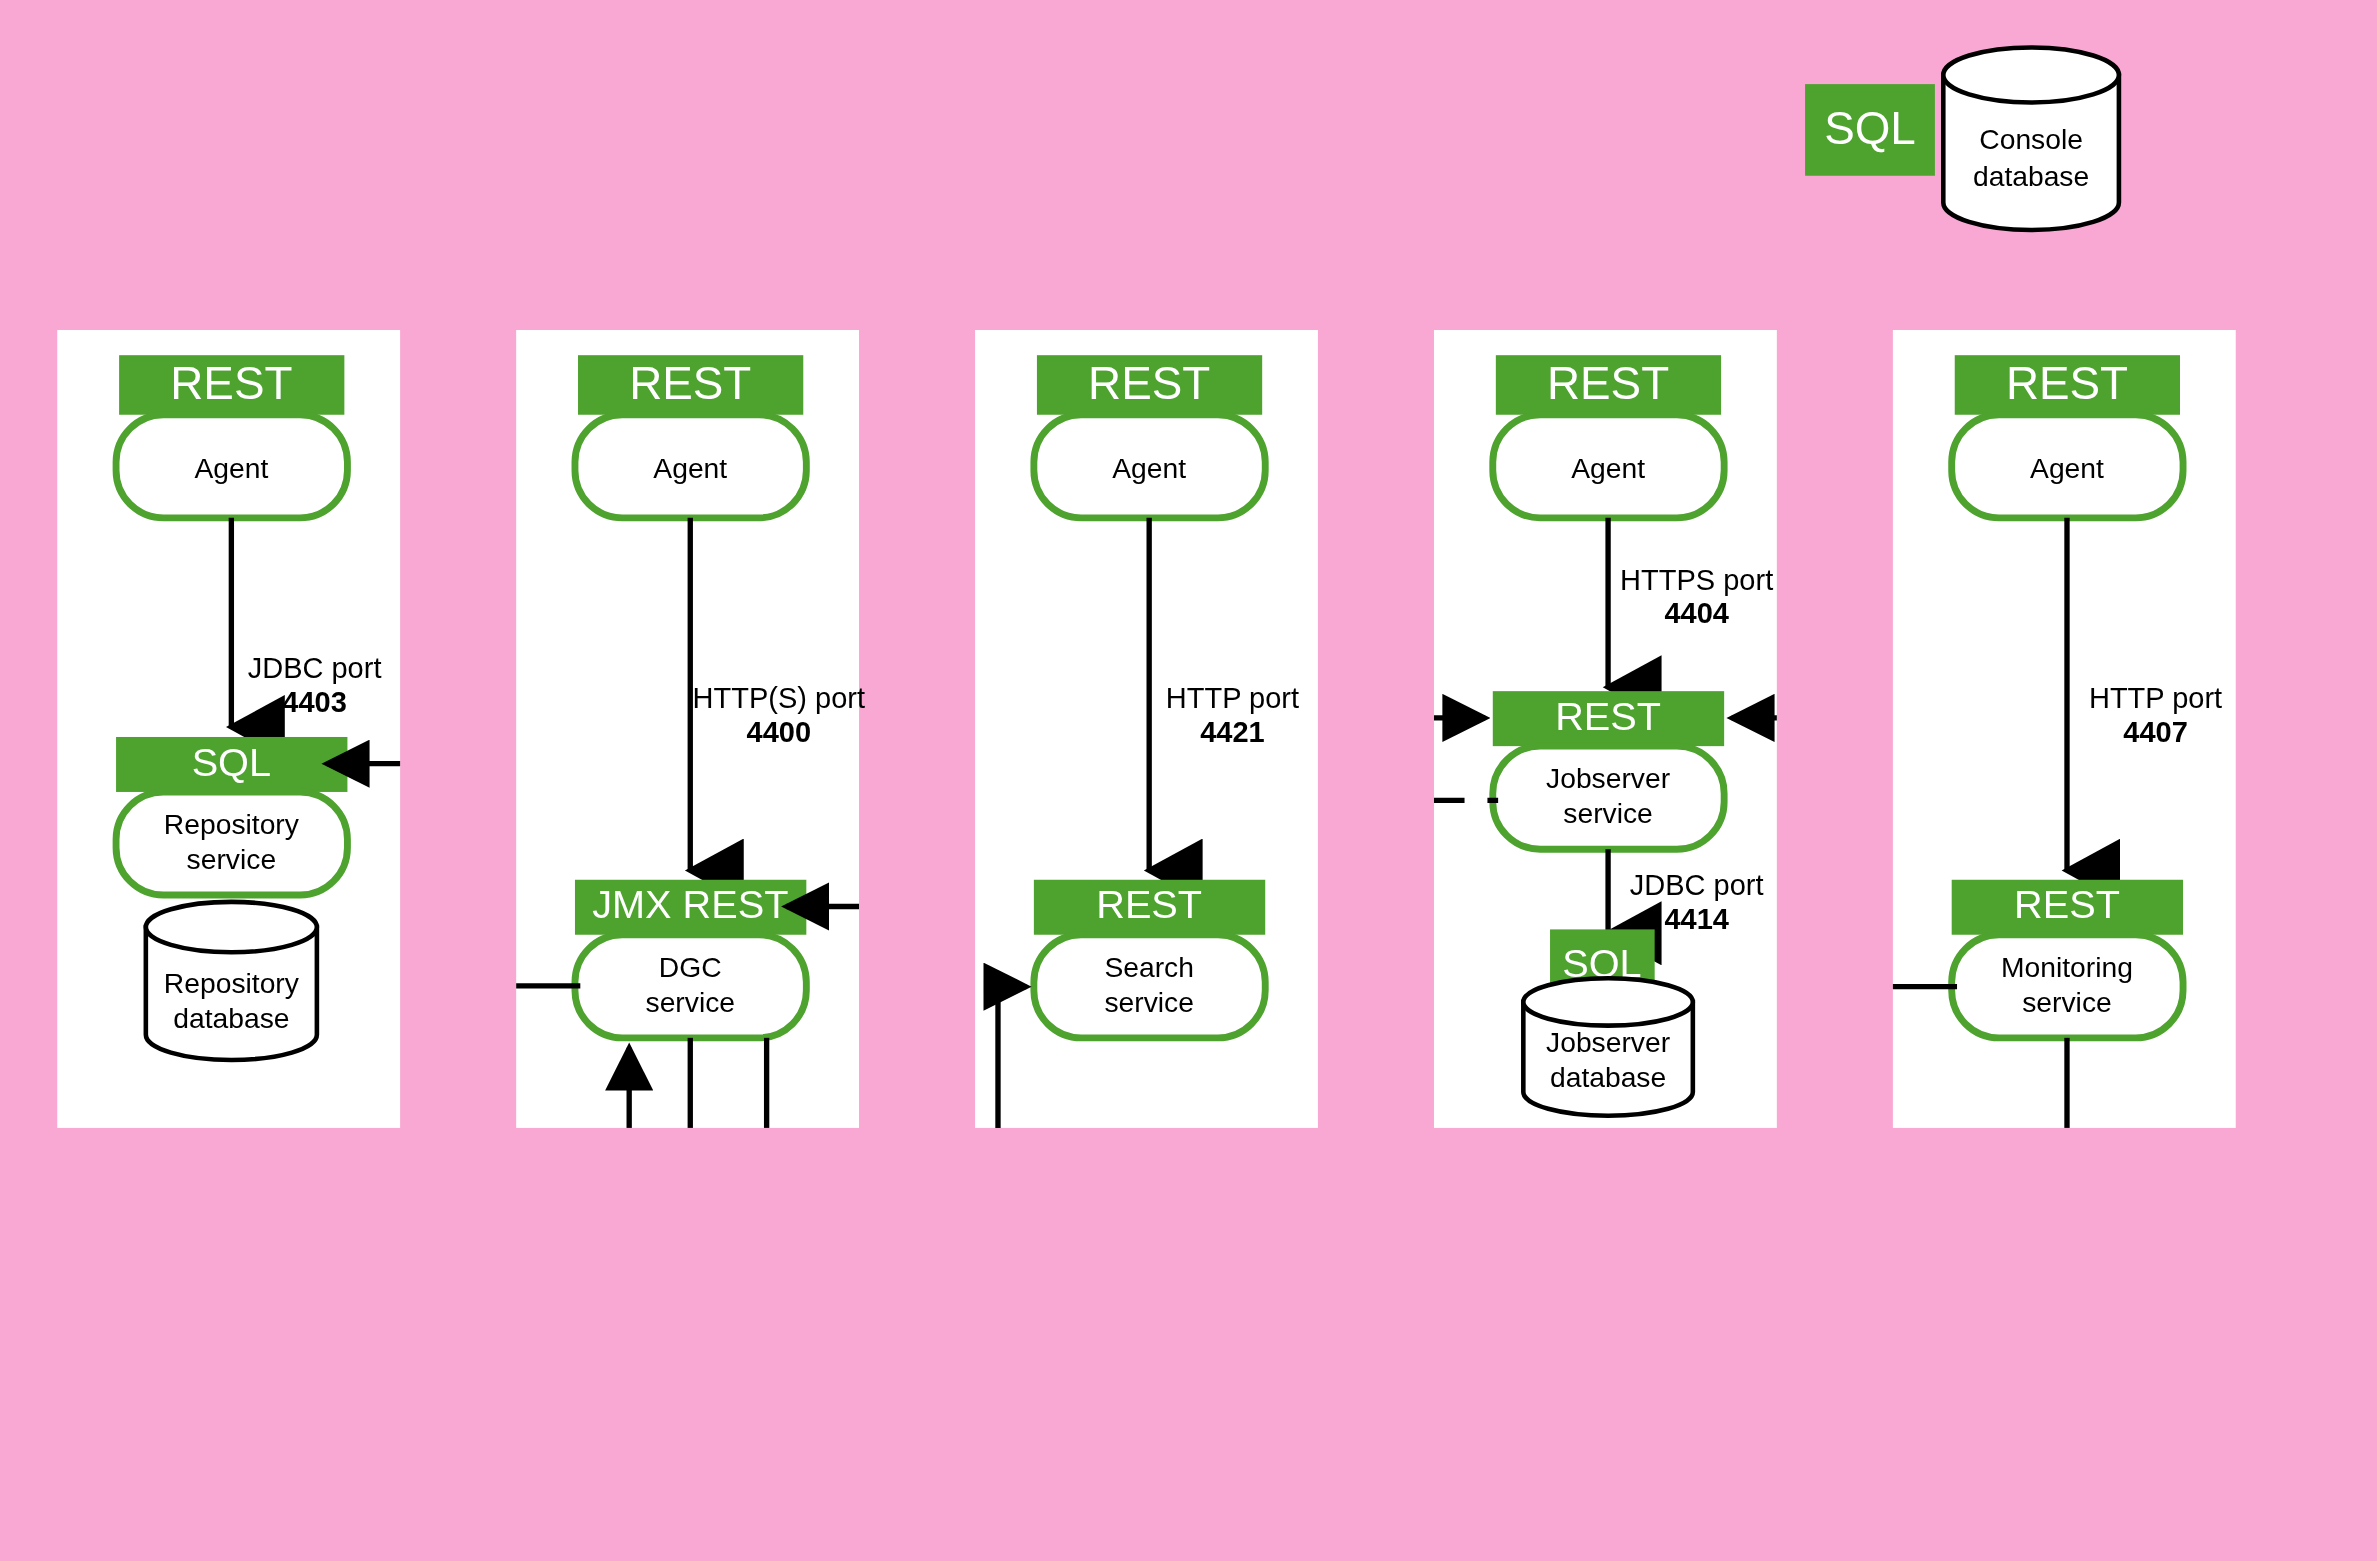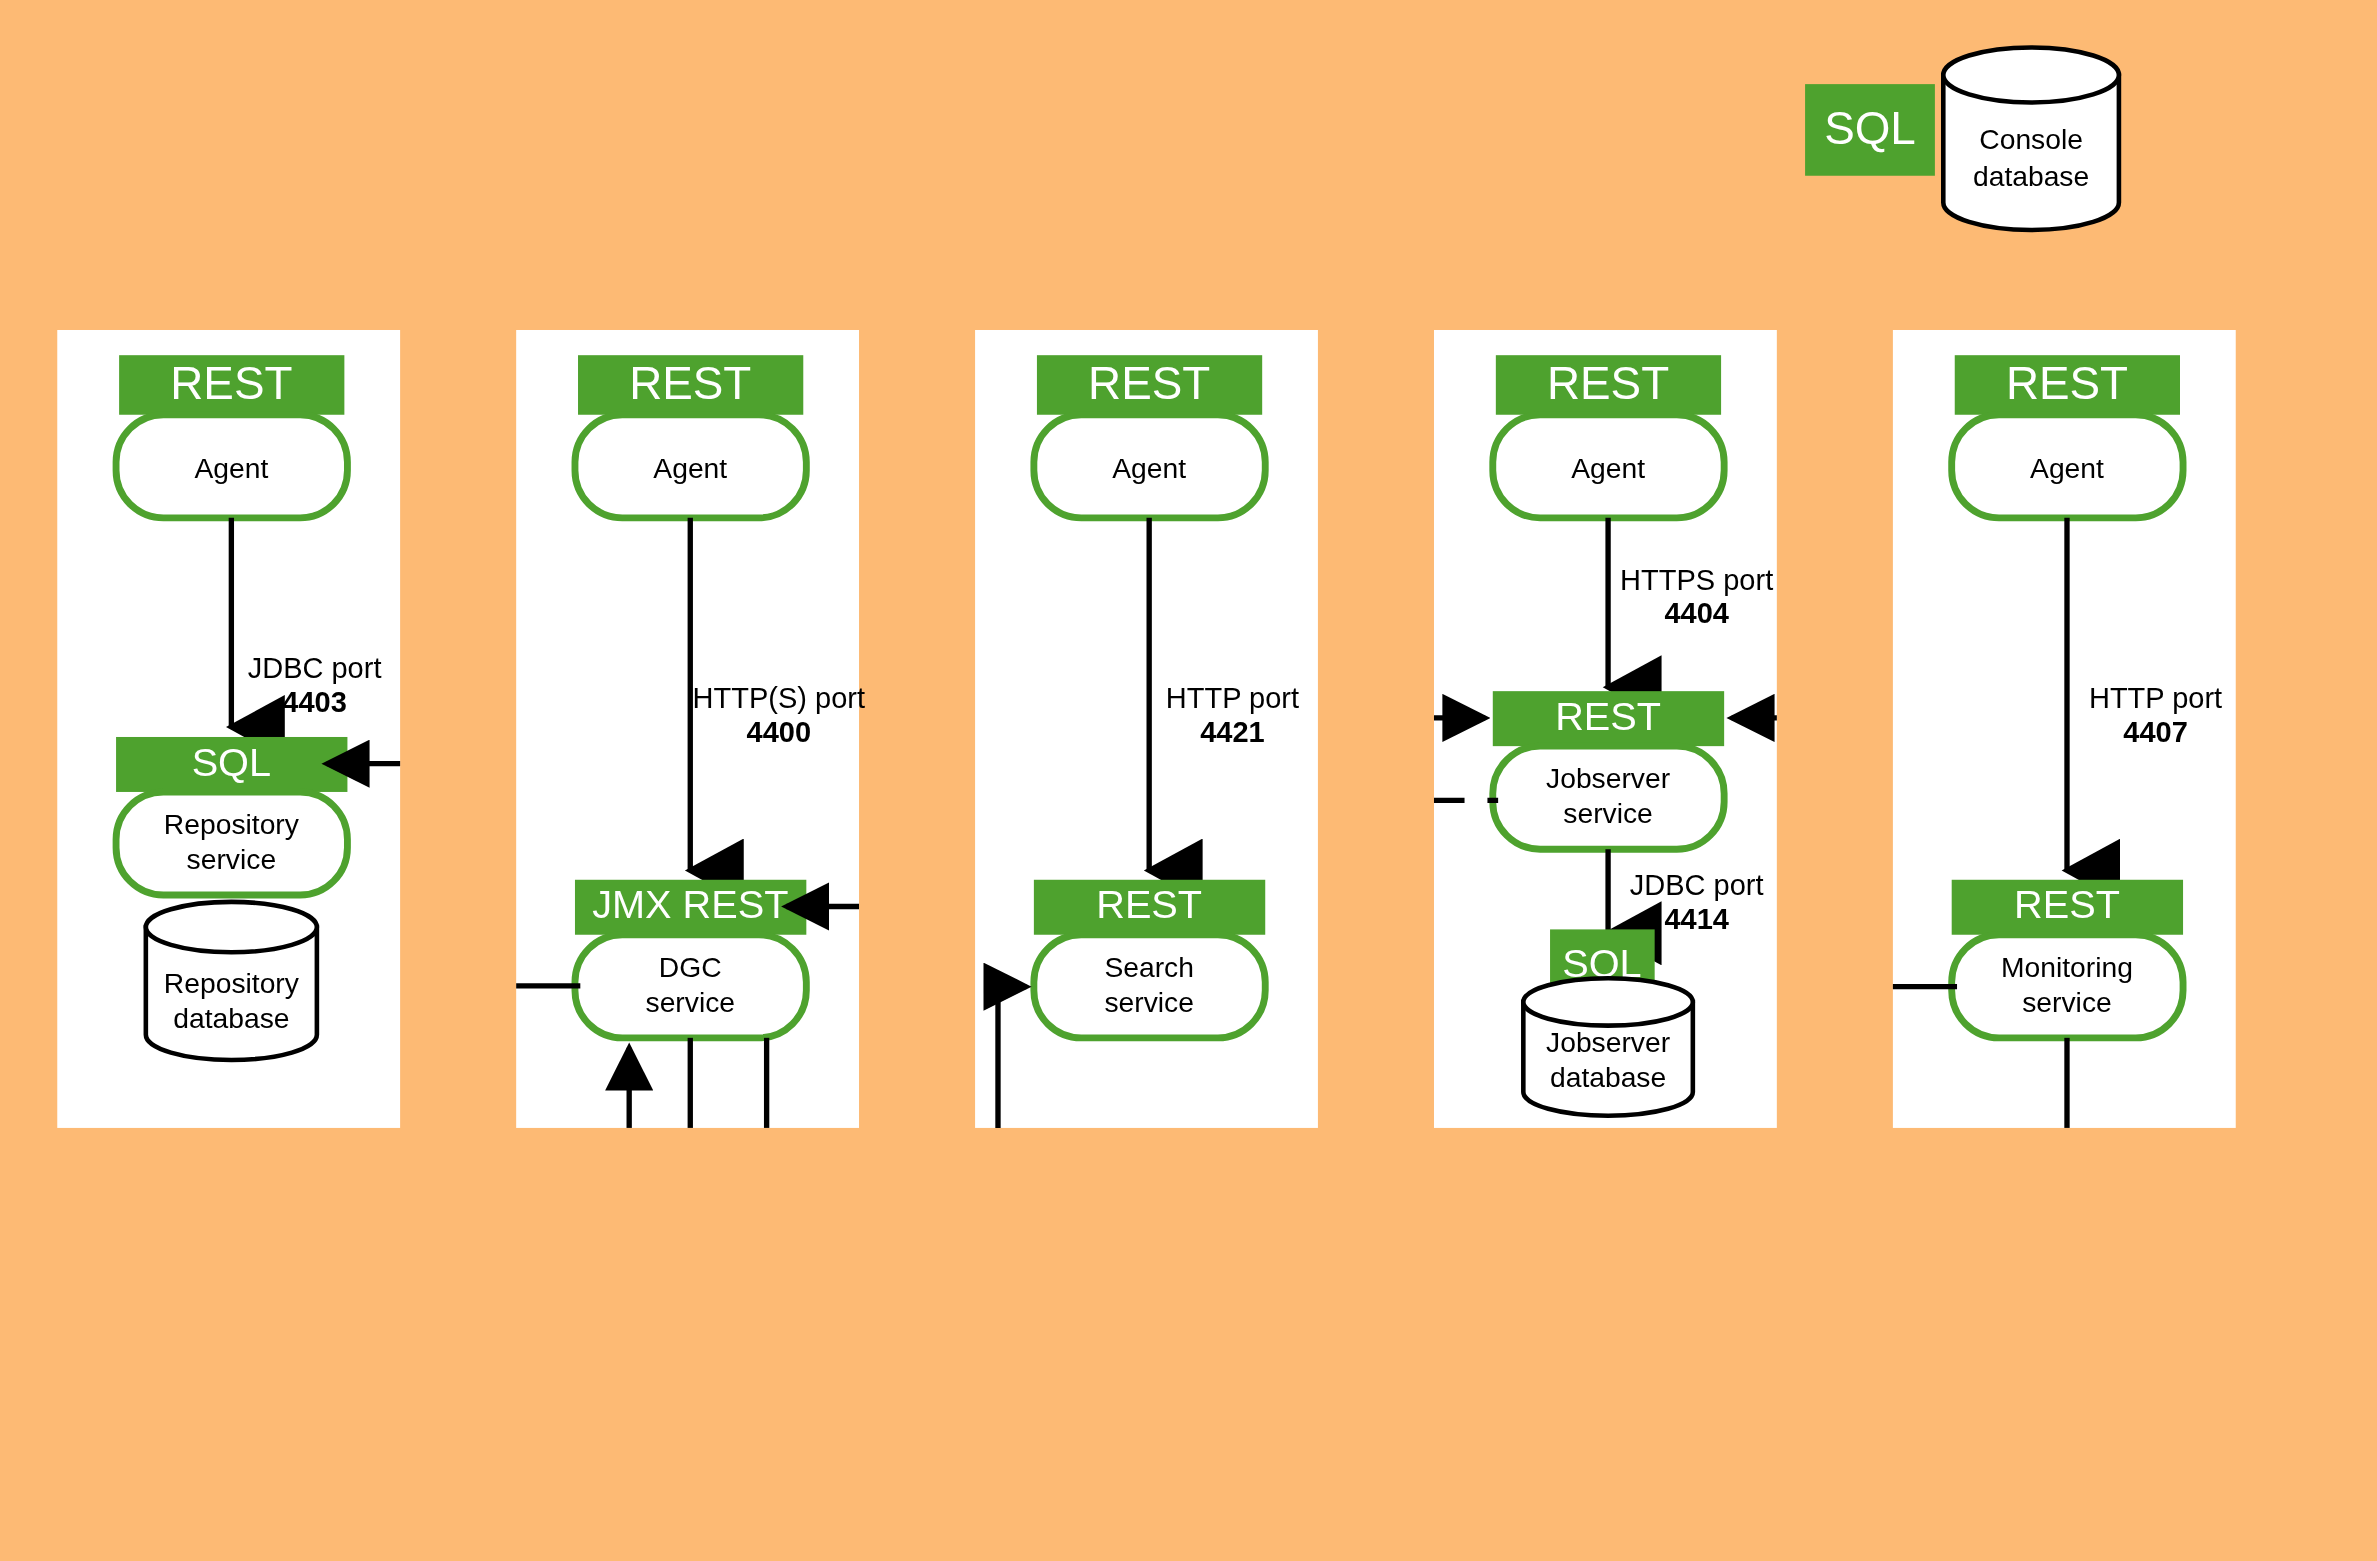--- a/index.html
+++ b/index.html
@@ -4,21 +4,21 @@
 <style>
   html, body {
     margin: 0;
     padding: 0;
     background: #000000;
   }
   #stage {
     position: relative;
     width: 2377px;
     height: 1561px;
-    background: #fdba74;
+    background: #f9a8d4;
     overflow: hidden;
     font-family: "Liberation Sans", sans-serif;
   }
   svg.diagram {
     display: block;
     width: 2377px;
     height: 1561px;
   }
   .panel-rect { fill: #ffffff; stroke: none; }
   .badge-rect { fill: #4ea22e; stroke: none; }

